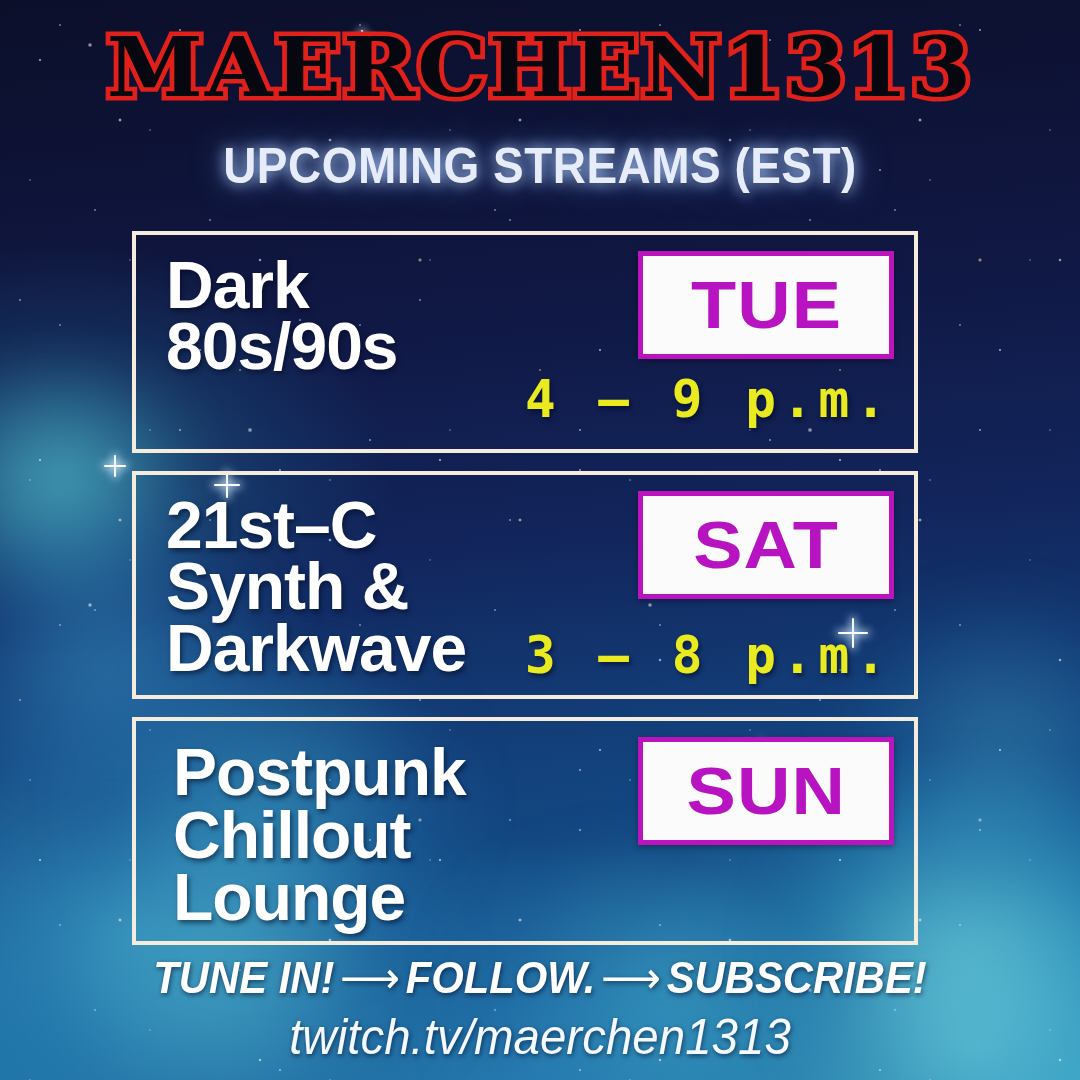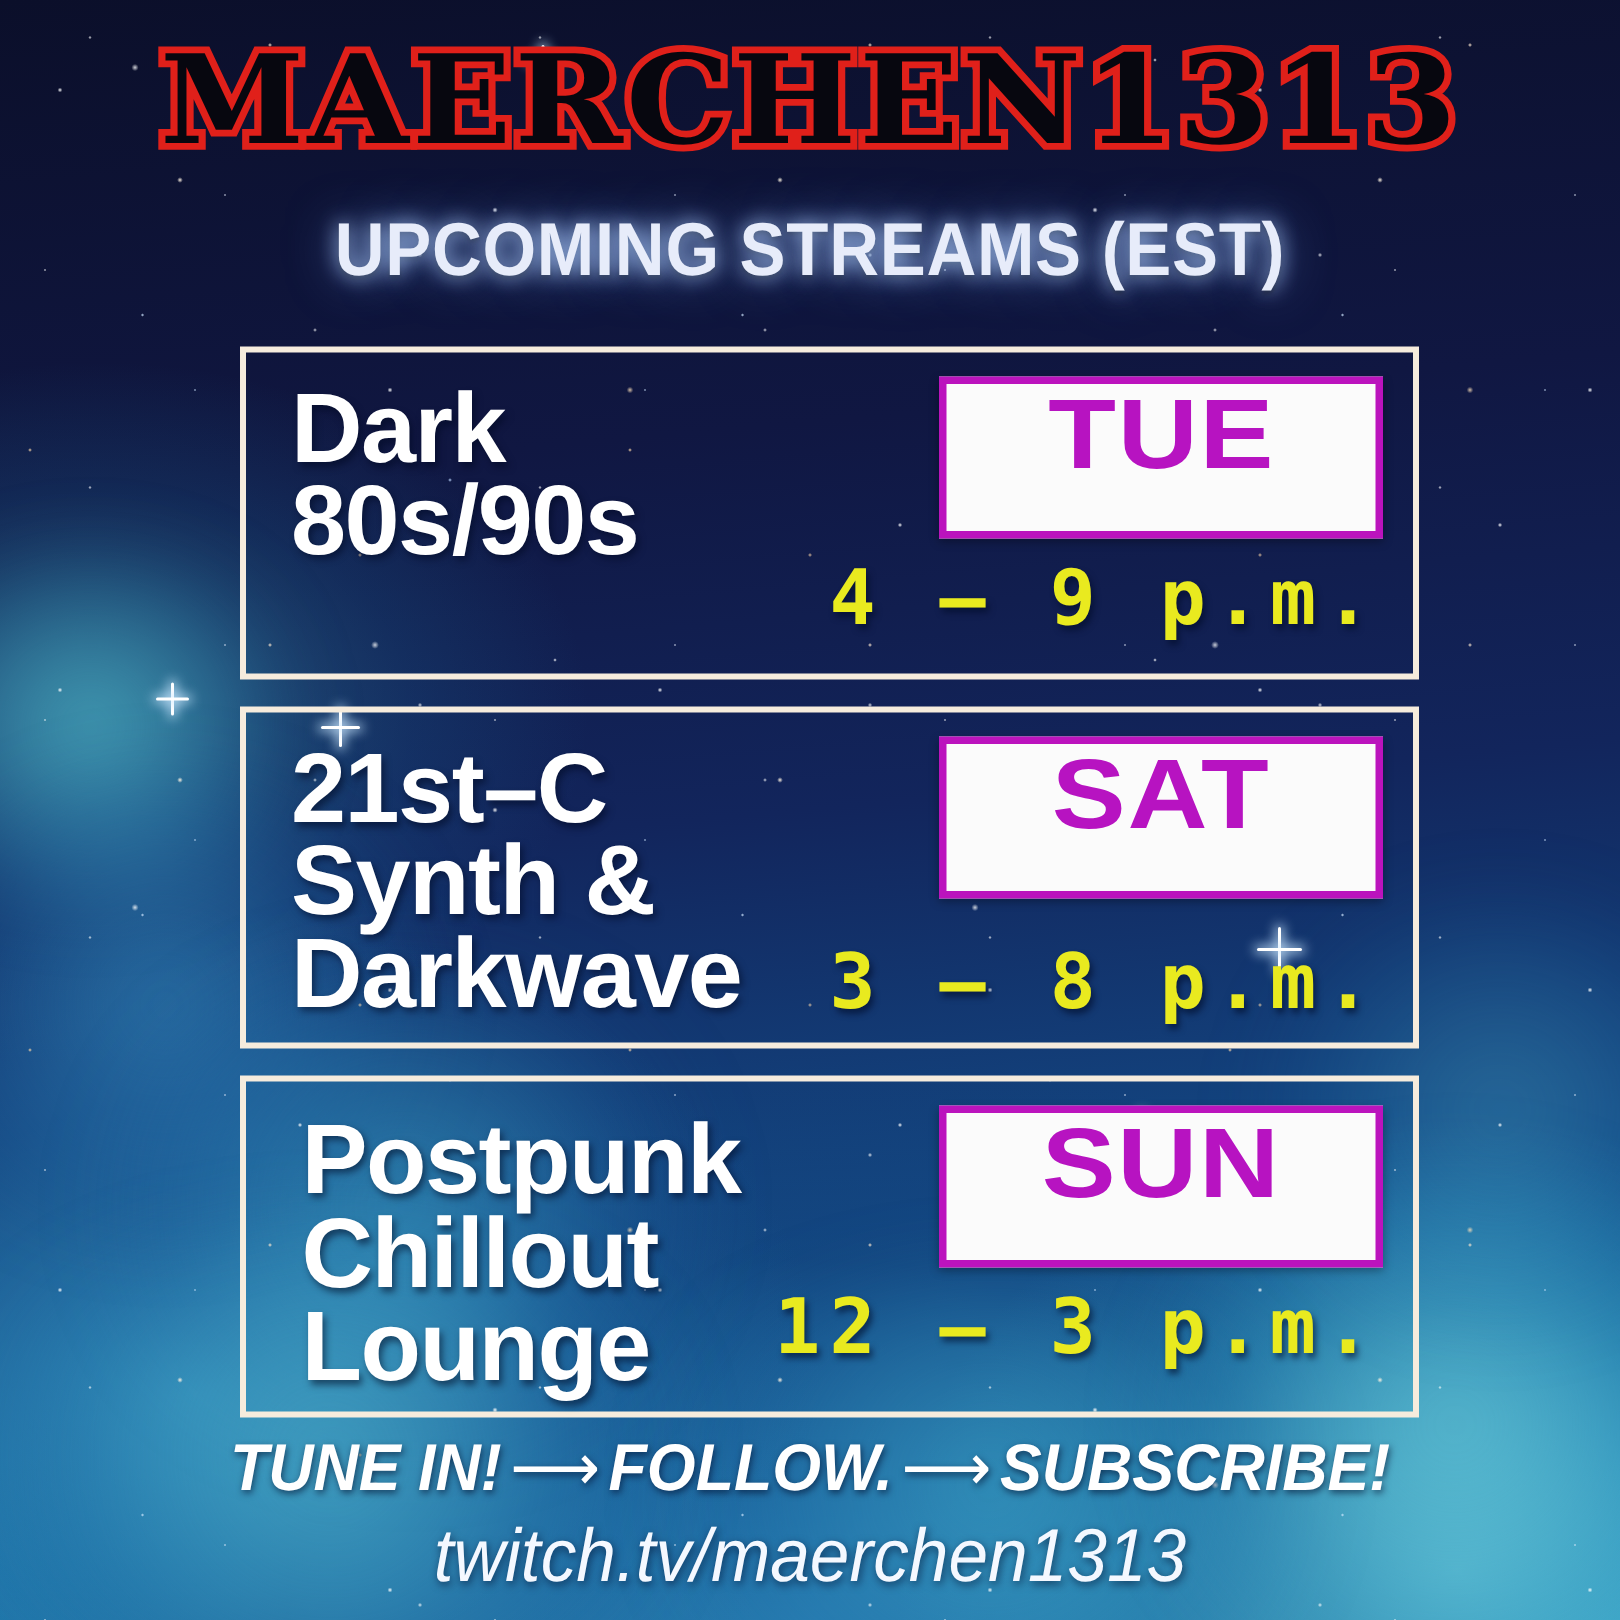--- a/index.html
+++ b/index.html
@@ -89,21 +89,21 @@
     font-family:"Liberation Sans", sans-serif;
     font-weight:700;
     font-size:50px;
     letter-spacing:.5px;
     color:#e7ecfa;
     transform:scaleX(.92);
     text-shadow:0 0 14px rgba(175,205,255,.95), 0 0 34px rgba(120,170,255,.65), 0 2px 3px rgba(0,0,0,.55);
   }
 
   
-  .cards{position:absolute;left:160px;top:231px;width:786px;}
+  .cards{position:absolute;left:132px;top:231px;width:786px;}
   .card{
     position:relative;
     box-sizing:border-box;
     border:4px solid #f6ecdd;
     margin-bottom:18px;
     padding:16px 20px 10px 30px;
     display:flex;
     align-items:stretch;
     justify-content:space-between;
   }
@@ -127,24 +127,24 @@
     text-shadow:2px 3px 5px rgba(0,10,35,.55);
   }
   .card-3 .card-title{line-height:.95;}
   .card-right{
     flex:0 0 auto;
     display:flex;flex-direction:column;align-items:flex-end;justify-content:space-between;
     z-index:3;
   }
   .day-badge{
     box-sizing:border-box;
-    width:296px;height:108px;
+    width:256px;height:108px;
     background:#fbfbfb;
     border:5px solid #bb13bd;
-    display:flex;align-items:flex-start;justify-content:center;
+    display:flex;align-items:center;justify-content:center;
     box-shadow:0 2px 6px rgba(0,0,0,.35);
     margin-left:28px;
   }
   .day-badge span{
     font-family:"Liberation Sans", sans-serif;
     font-weight:700;
     font-size:66px;
     letter-spacing:1px;
     color:#b713c1;
     line-height:1;
@@ -249,21 +249,20 @@
     <div class="card card-3">
       <div class="card-left">
         <div class="card-title">Postpunk
 Chillout
 Lounge</div>
       </div>
       <div class="card-right">
         <div class="day-badge">
           <span>SUN</span>
         </div>
-        <div class="time-text">12 – 3 p.m.</div>
       </div>
     </div>
 
   </div>
 
   <div class="cta"><span>TUNE IN!</span><span class="arrow">⟶</span><span>FOLLOW.</span><span class="arrow">⟶</span><span>SUBSCRIBE!</span></div>
 
   <div class="url">twitch.tv/maerchen1313</div>
 
 </div>

